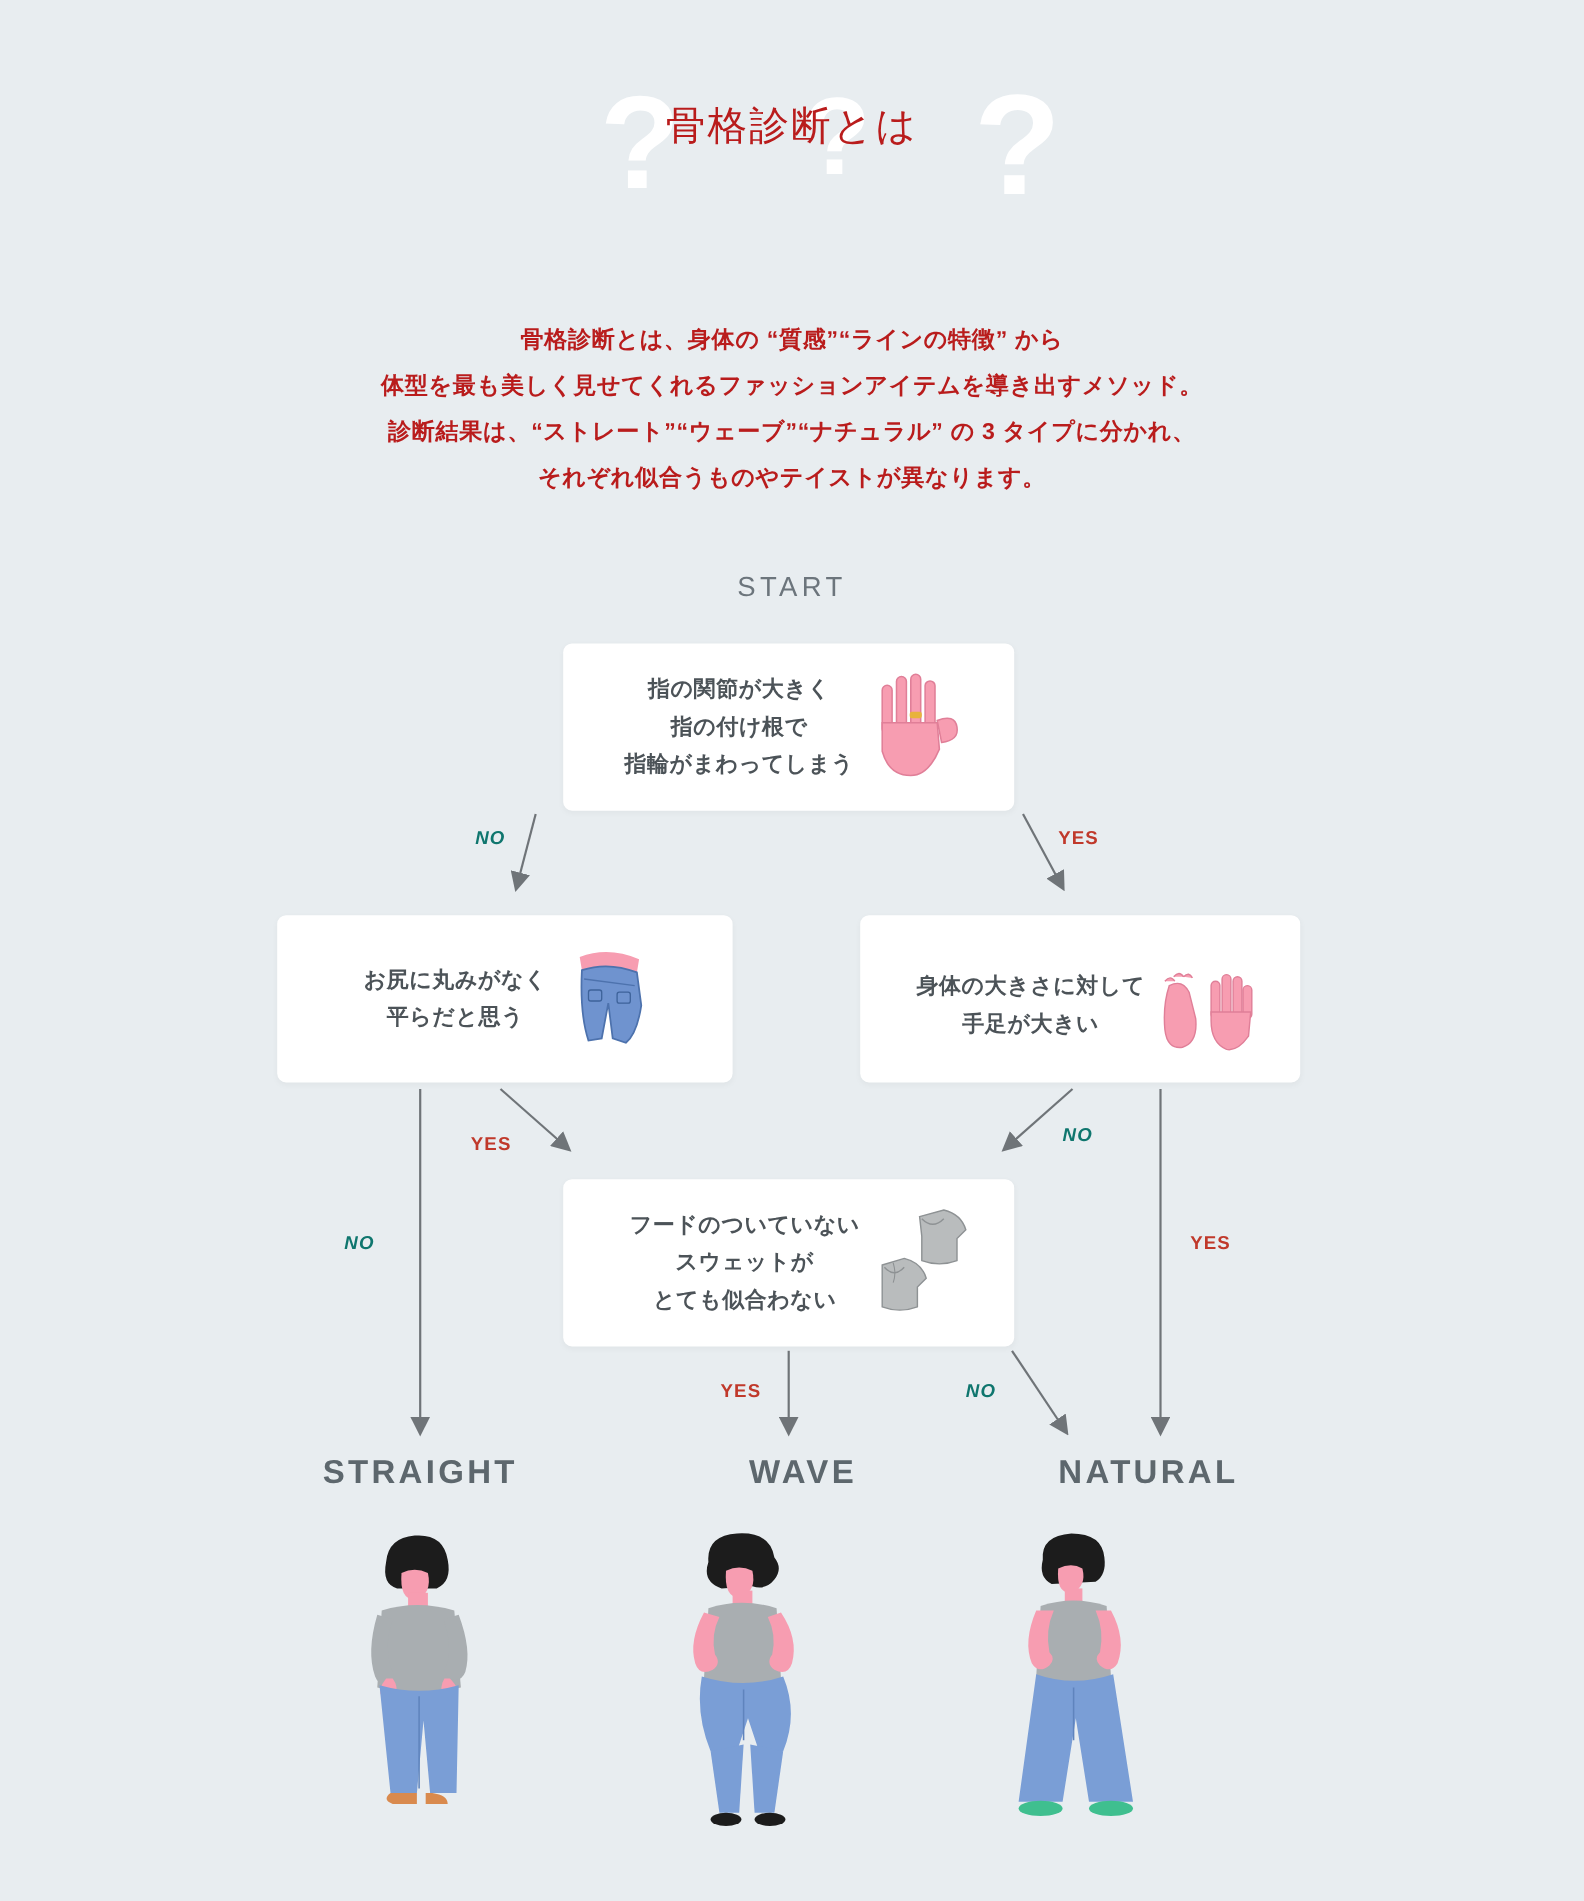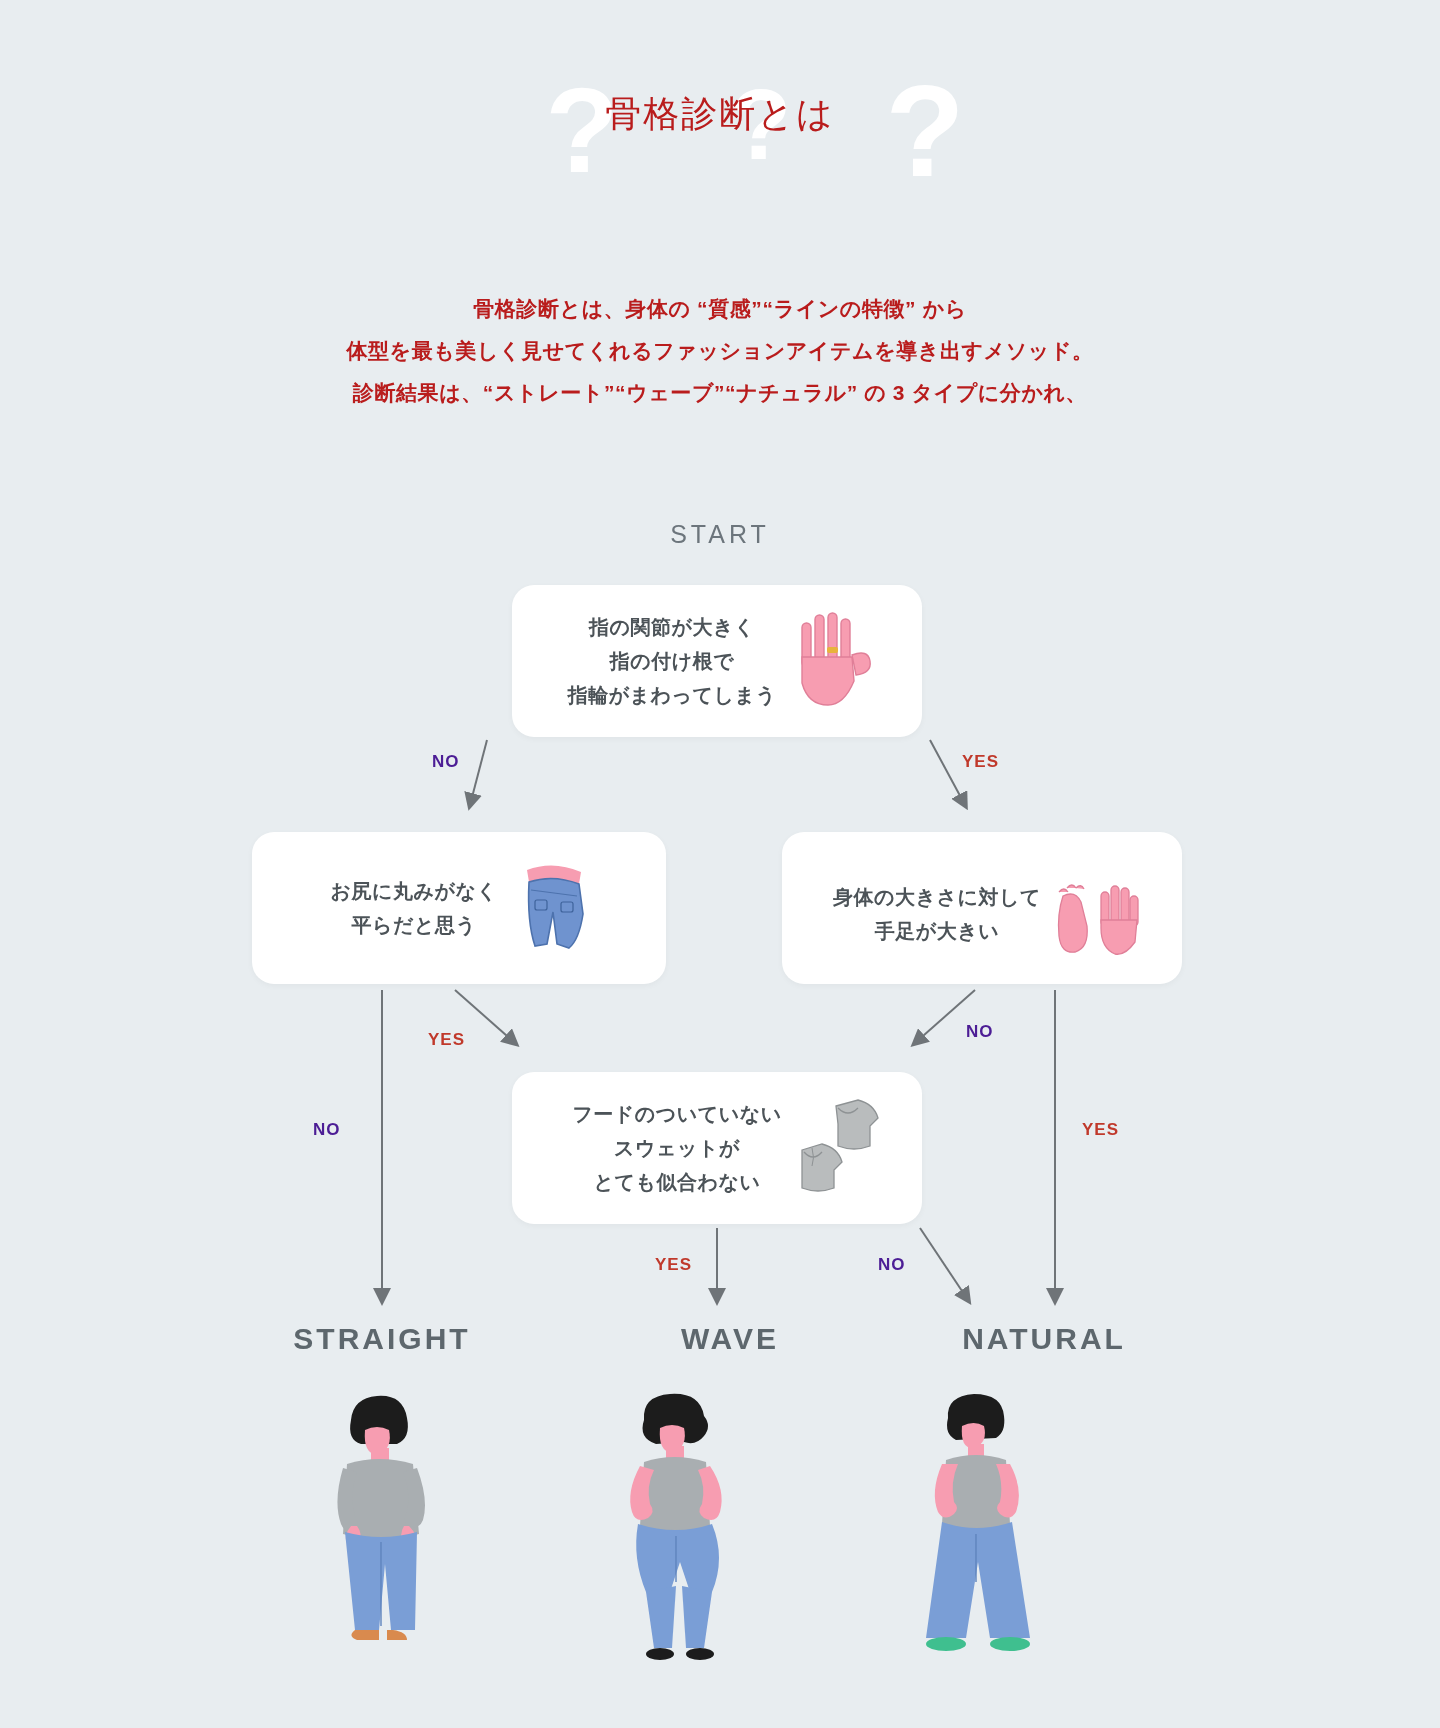--- a/index.html
+++ b/index.html
@@ -80,21 +80,21 @@
     text-align: center;
     font-size: 25px;
     font-weight: normal;
     letter-spacing: 4px;
     color: #6c757c;
   }
 
   .card {
     position: absolute;
     background: #ffffff;
-    border-radius: 22px;
+    border-radius: 8px;
     box-shadow: 0 2px 6px rgba(0,0,0,0.04);
     display: flex;
     align-items: center;
     justify-content: center;
     box-sizing: border-box;
   }
   .card-text {
     font-size: 20px;
     font-weight: bold;
     line-height: 1.7;
@@ -116,21 +116,21 @@
   #card-q3 { left: 782px; top: 832px;  width: 400px; height: 152px; padding: 12px 14px 0 26px; }
   #card-q4 { left: 512px; top: 1072px; width: 410px; height: 152px; padding: 0 14px 0 36px; }
 
   
   .edge-label {
     position: absolute;
     font-size: 17px;
     font-weight: bold;
     letter-spacing: 1px;
   }
-  .lbl-no  { color: #4c1d95; }
+  .lbl-no  { color: #0f766e; font-style: italic; }
   .lbl-yes { color: #c0392b; }
 
   
   .result-label {
     position: absolute;
     font-size: 30px;
     font-weight: bold;
     letter-spacing: 3px;
     color: #5d676d;
     text-align: center;
@@ -162,20 +162,21 @@
       <span class="qmark q2">?</span>
       <span class="qmark q3">?</span>
       <span class="title-text">骨格診断とは</span>
     </div>
   </div>
 
   <div class="lead">
     <div>骨格診断とは、身体の “質感”“ラインの特徴” から</div>
     <div>体型を最も美しく見せてくれるファッションアイテムを導き出すメソッド。</div>
     <div>診断結果は、“ストレート”“ウェーブ”“ナチュラル” の 3 タイプに分かれ、</div>
+    <div>それぞれ似合うものやテイストが異なります。</div>
   </div>
 
   <div class="start-label">START</div>
 
   <svg class="flow" viewBox="0 0 1440 1728">
     <defs>
       <marker id="ah" markerWidth="9" markerHeight="9" refX="6" refY="4.5" orient="auto">
         <path d="M0,0 L9,4.5 L0,9 z" fill="#6f7478"></path>
       </marker>
     </defs>

